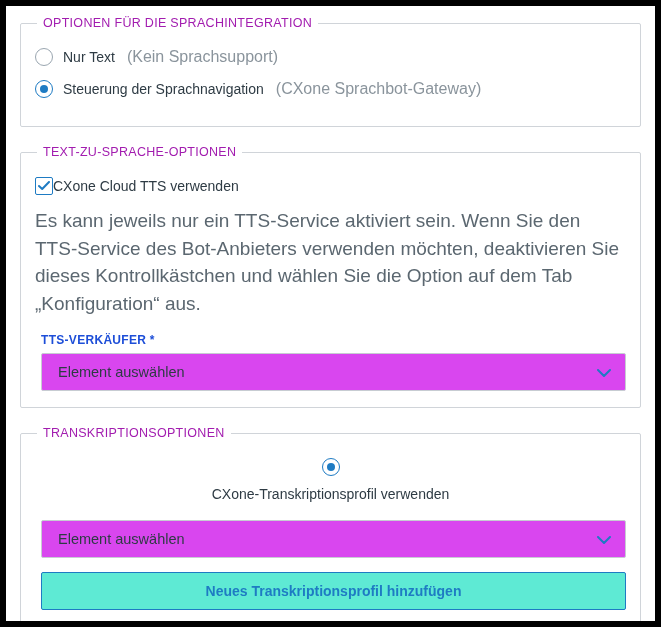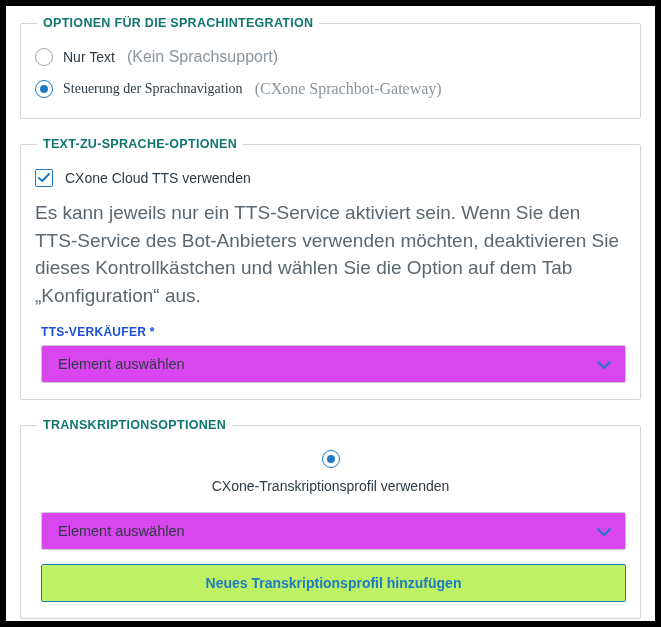--- a/index.html
+++ b/index.html
@@ -19,36 +19,36 @@
   }
   fieldset {
     border: 1px solid #d0d4d9;
     border-radius: 2px;
     padding: 18px 14px 16px 14px;
     margin-bottom: 18px;
     position: relative;
   }
   legend {
     font-size: 12.5px;
-    font-weight: 700;
+    font-weight: 400;
     letter-spacing: 0.3px;
-    color: #0f766e;
+    color: #a21caf;
     padding: 0 6px;
     margin-left: 2px;
   }
   .radio-row {
     display: flex;
     align-items: center;
     gap: 10px;
     margin-bottom: 14px;
     font-size: 14px;
     color: #2e3b44;
     cursor: pointer;
   }
-  .radio-row:last-child { margin-bottom: 4px; font-family: Liberation Serif, serif; }
+  .radio-row:last-child { margin-bottom: 12px; }
   .radio-outer {
     width: 18px; height: 18px;
     border: 1px solid #9aa6b0;
     border-radius: 50%;
     display: flex; align-items: center; justify-content: center;
     flex-shrink: 0;
   }
   .radio-outer.checked { border-color: #1e7bc3; }
   .radio-inner {
     width: 8px; height: 8px; border-radius: 50%;
@@ -57,21 +57,20 @@
   }
   .radio-outer.checked .radio-inner { display: block; }
   .hint {
     color: #8a949c;
     font-size: 16px;
     margin-left: 2px;
   }
   .checkbox-row {
     display: flex;
     align-items: center;
-    gap: 12px;
     font-size: 14px;
     color: #2e3b44;
     margin-bottom: 12px;
     cursor: pointer;
   }
   .checkbox-box {
     width: 18px; height: 18px;
     border: 1px solid #1e7bc3;
     border-radius: 2px;
     display: flex; align-items: center; justify-content: center;
@@ -111,21 +110,21 @@
     border: 1px solid #1e7bc3;
     border-radius: 2px;
     height: 38px;
     display: flex;
     align-items: center;
     justify-content: center;
     font-size: 14px;
     font-weight: 600;
     color: #1e7bc3;
     cursor: pointer;
-    background: #bef264;
+    background: #5eead4;
     margin: 14px 0 0 6px;
   }
 </style>
 </head>
 <body>
 
 <div class="frame">
 
   <fieldset>
     <legend>OPTIONEN FÜR DIE SPRACHINTEGRATION</legend>

